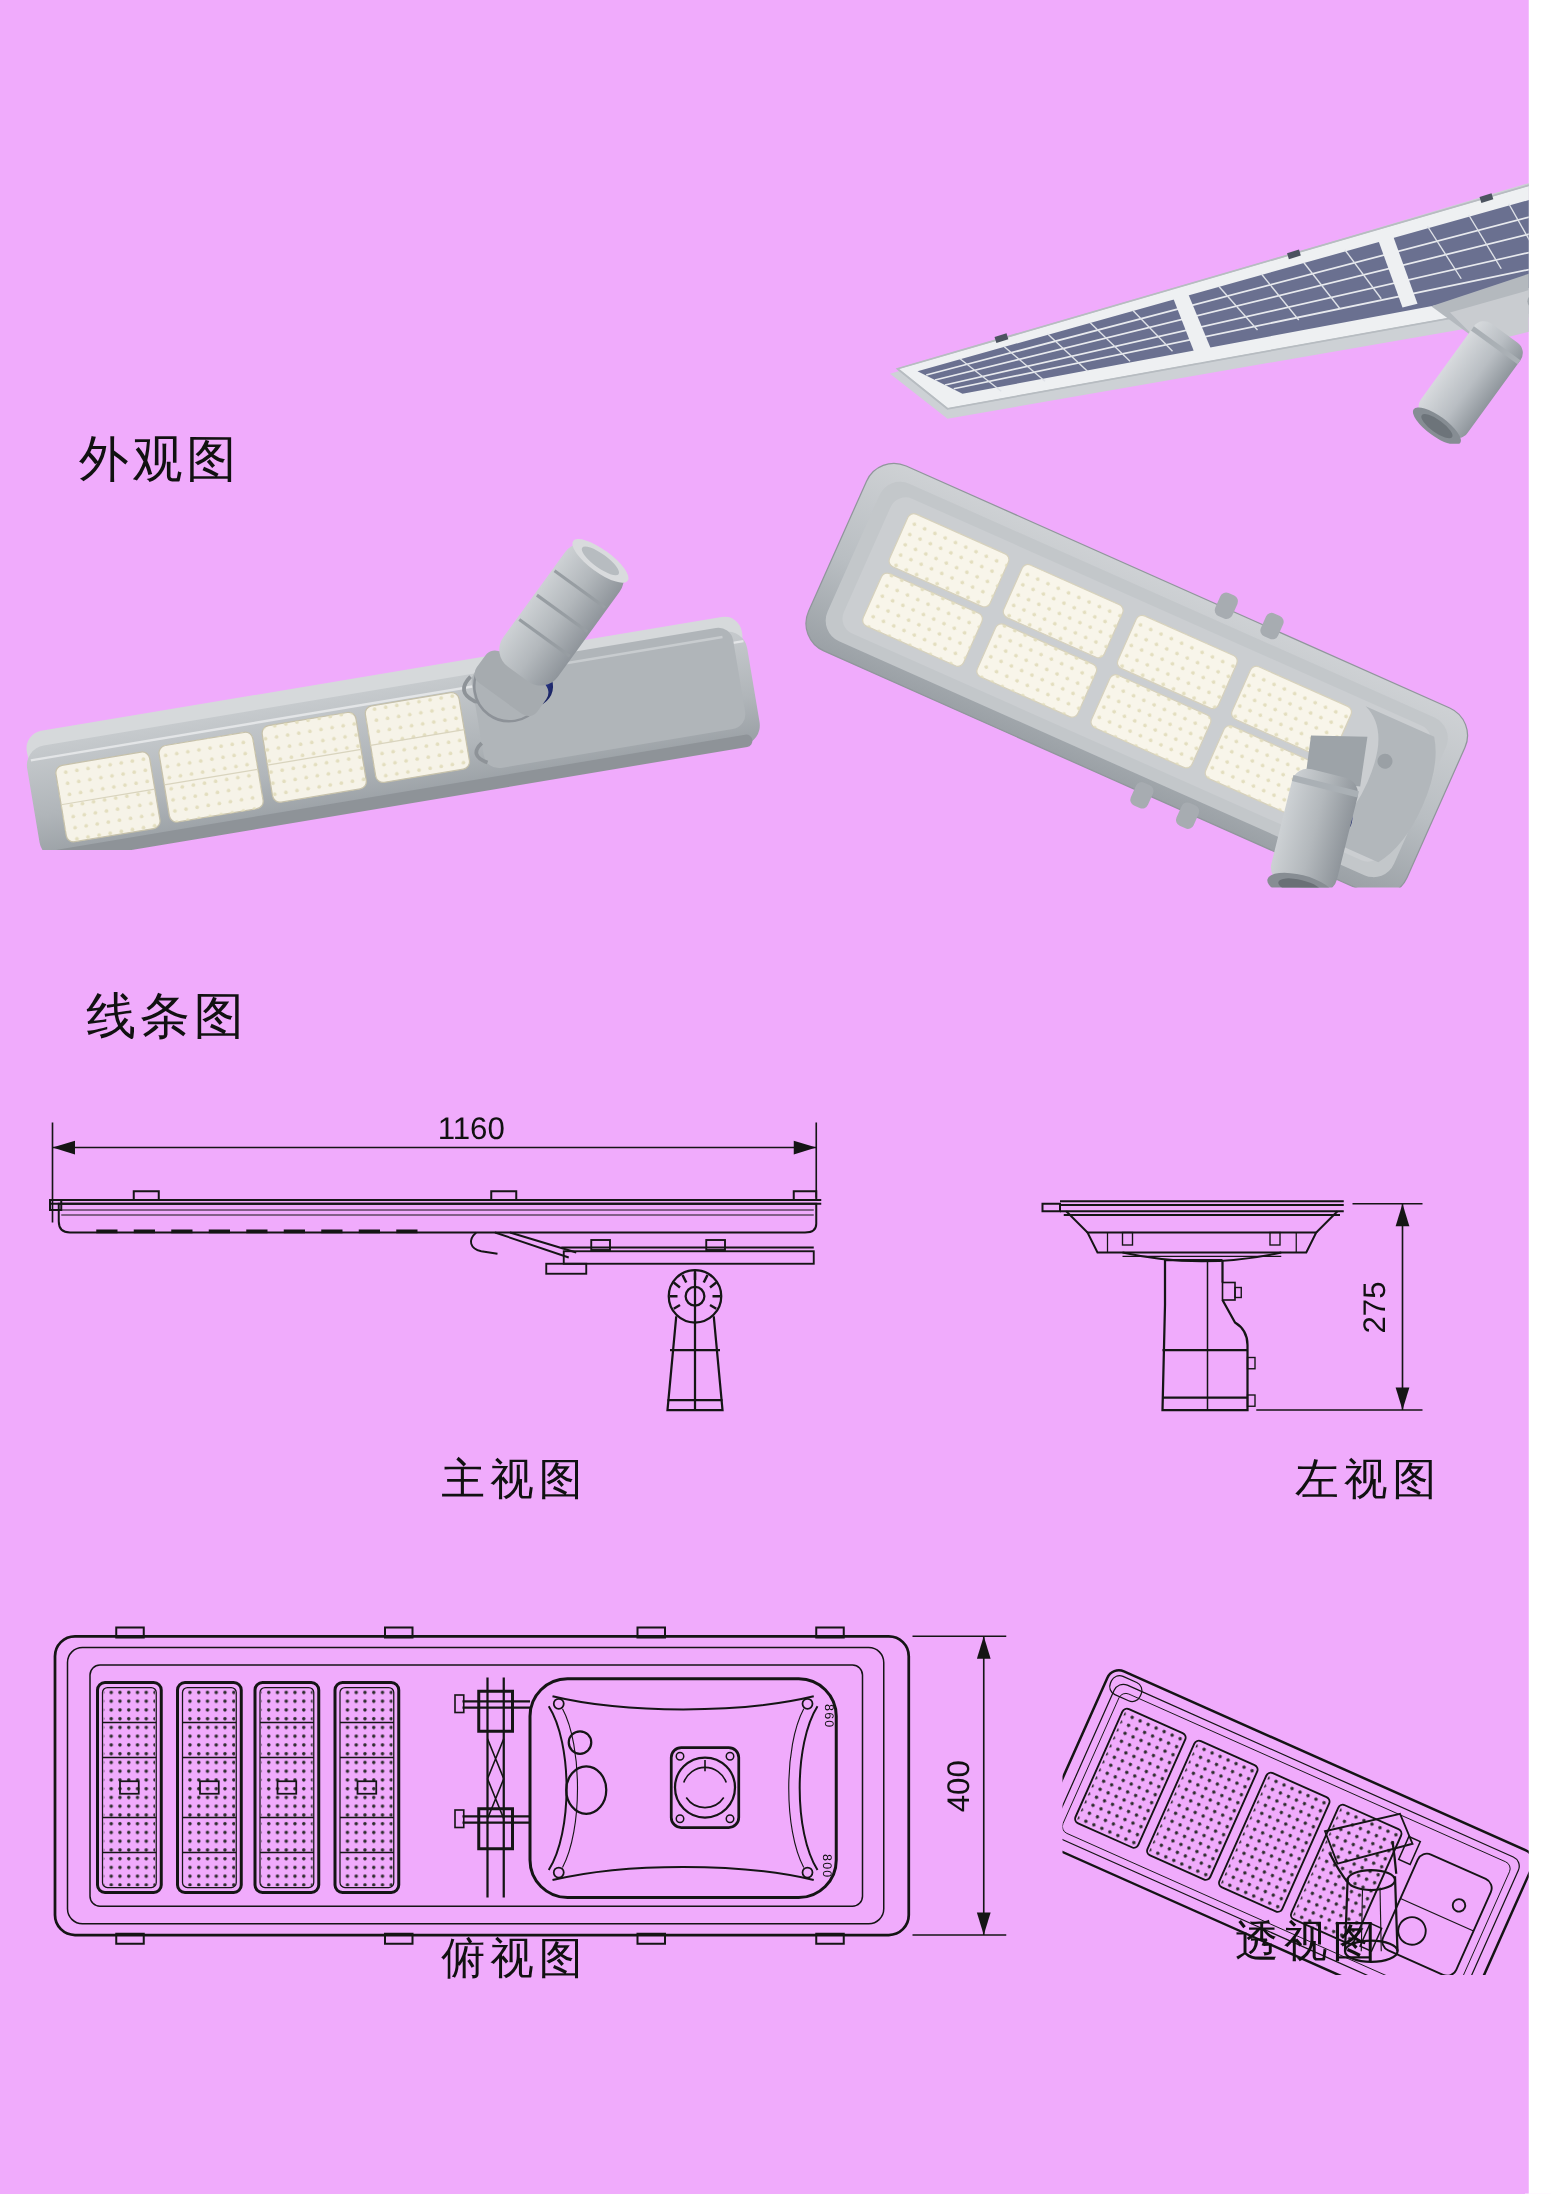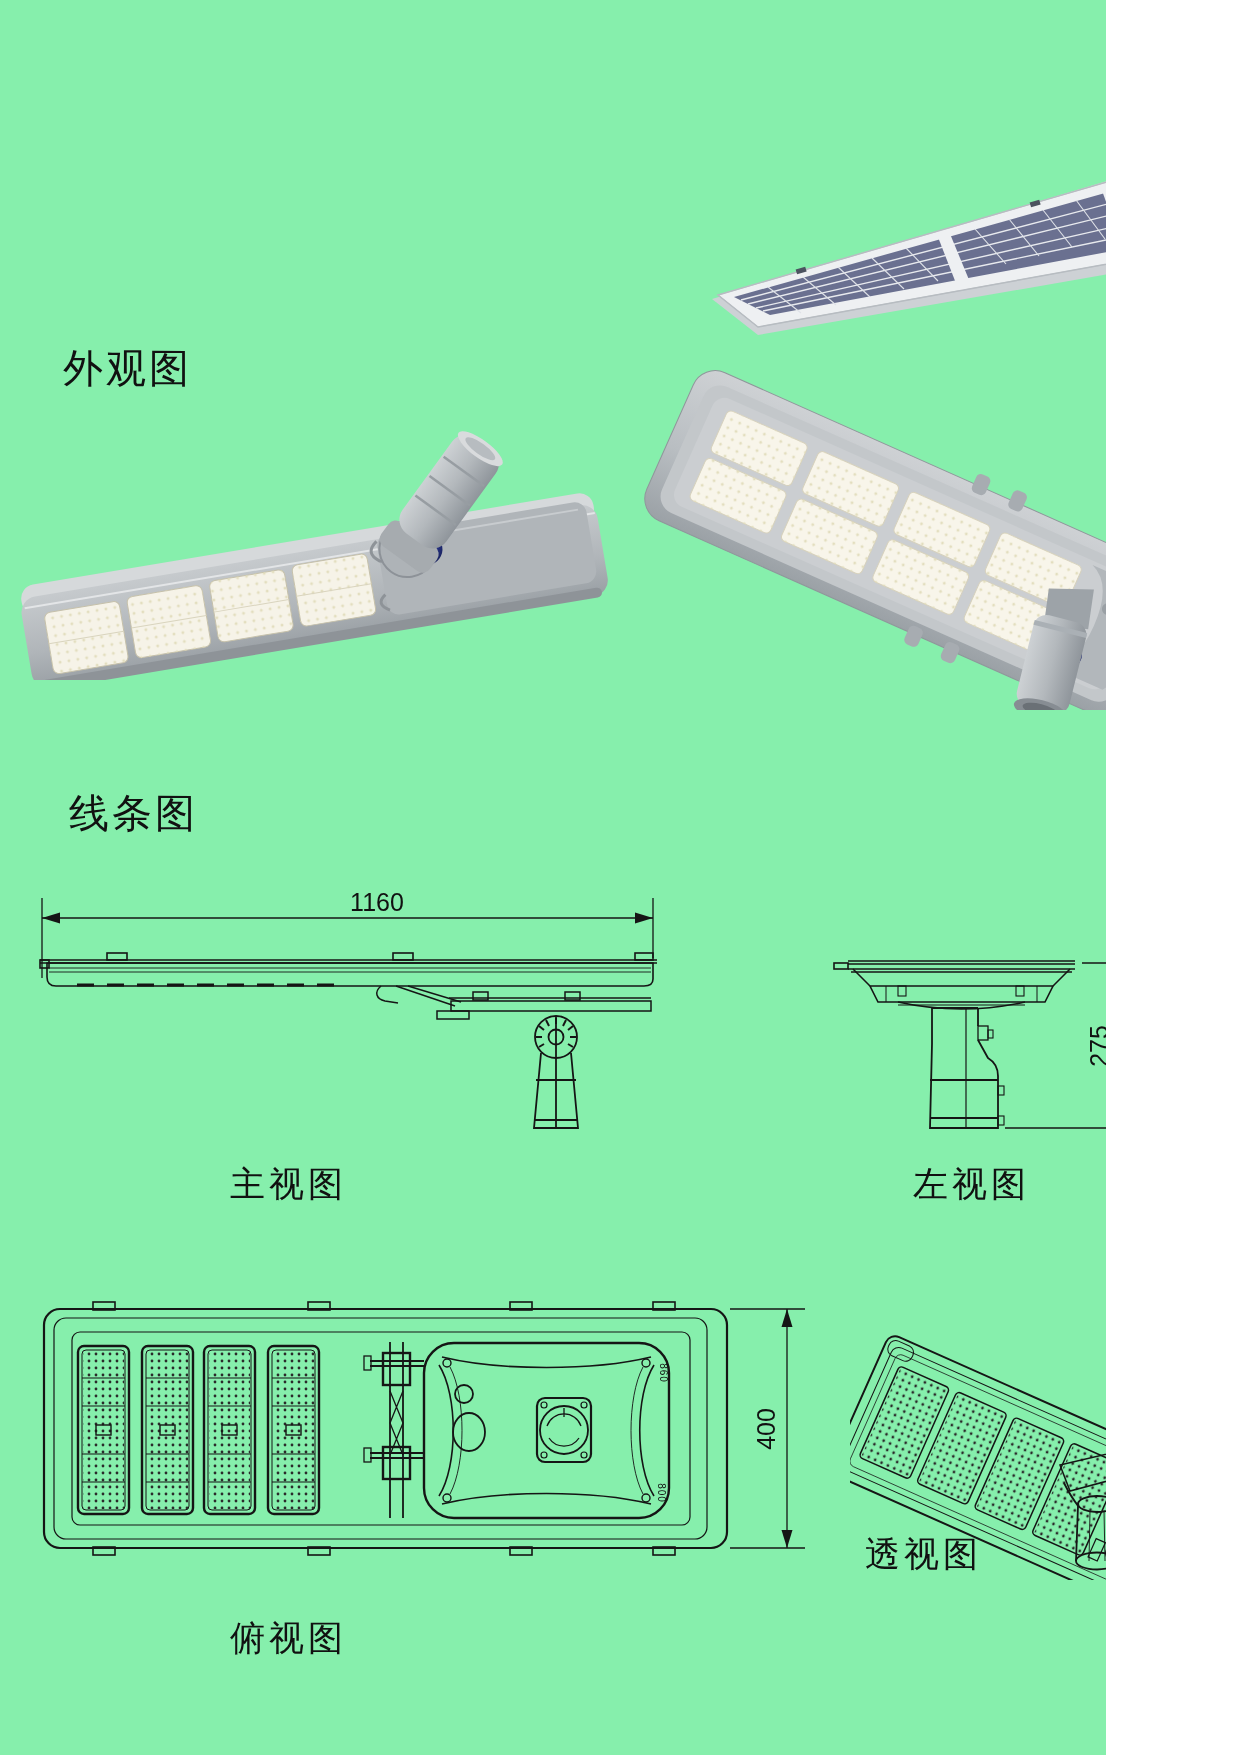--- a/index.html
+++ b/index.html
@@ -1,20 +1,20 @@
 <!DOCTYPE html>
 <html><head>
 <meta charset="utf-8">
 <style>
   html,body{margin:0;padding:0;background:#fff;}
-  .page{position:relative;width:1106px;height:1755px;background:#86efac;overflow:hidden;
+  .page{position:relative;width:1223px;height:1755px;background:#f0abfc;overflow:hidden;
         font-family:"Liberation Sans", sans-serif;color:#111;}
   .page svg{position:absolute;display:block;}
   .sec-title{position:absolute;font-size:40px;font-weight:500;letter-spacing:3px;line-height:1;}
-  .view-label{position:absolute;width:240px;text-align:left;font-size:35px;font-weight:500;
+  .view-label{position:absolute;width:240px;text-align:right;font-size:35px;font-weight:500;
               letter-spacing:4px;line-height:1;}
   .dim-text{font-size:25px;fill:#111;}
   .mark-text{font-size:10px;fill:#111;letter-spacing:1px;}
   .ln{stroke:#151515;fill:none;}
 </style>
 </head>
 <body>
 
 <div class="page">
 
@@ -465,16 +465,16 @@
       <path d="M214,168 Q221,182 229,192"></path>
       <path d="M264,158 Q266,172 267,184"></path>
       <ellipse cx="247" cy="189" rx="19" ry="8"></ellipse>
       <path d="M228,191 L226,246 M266,186 L268,246"></path>
       <ellipse cx="247" cy="246" rx="21" ry="8.5"></ellipse>
       <line x1="240" y1="196" x2="239" y2="246" stroke-width="0.9"></line>
       <line x1="254" y1="195" x2="255" y2="246" stroke-width="0.9"></line>
     </g>
   </svg>
 
-  <div class="view-label" style="left:230px;top:1620px">俯视图</div>
+  <div class="view-label" style="left:230px;top:1549px">俯视图</div>
   <div class="view-label" style="left:865px;top:1536px">透视图</div>
 
 </div>
 
 </body></html>

